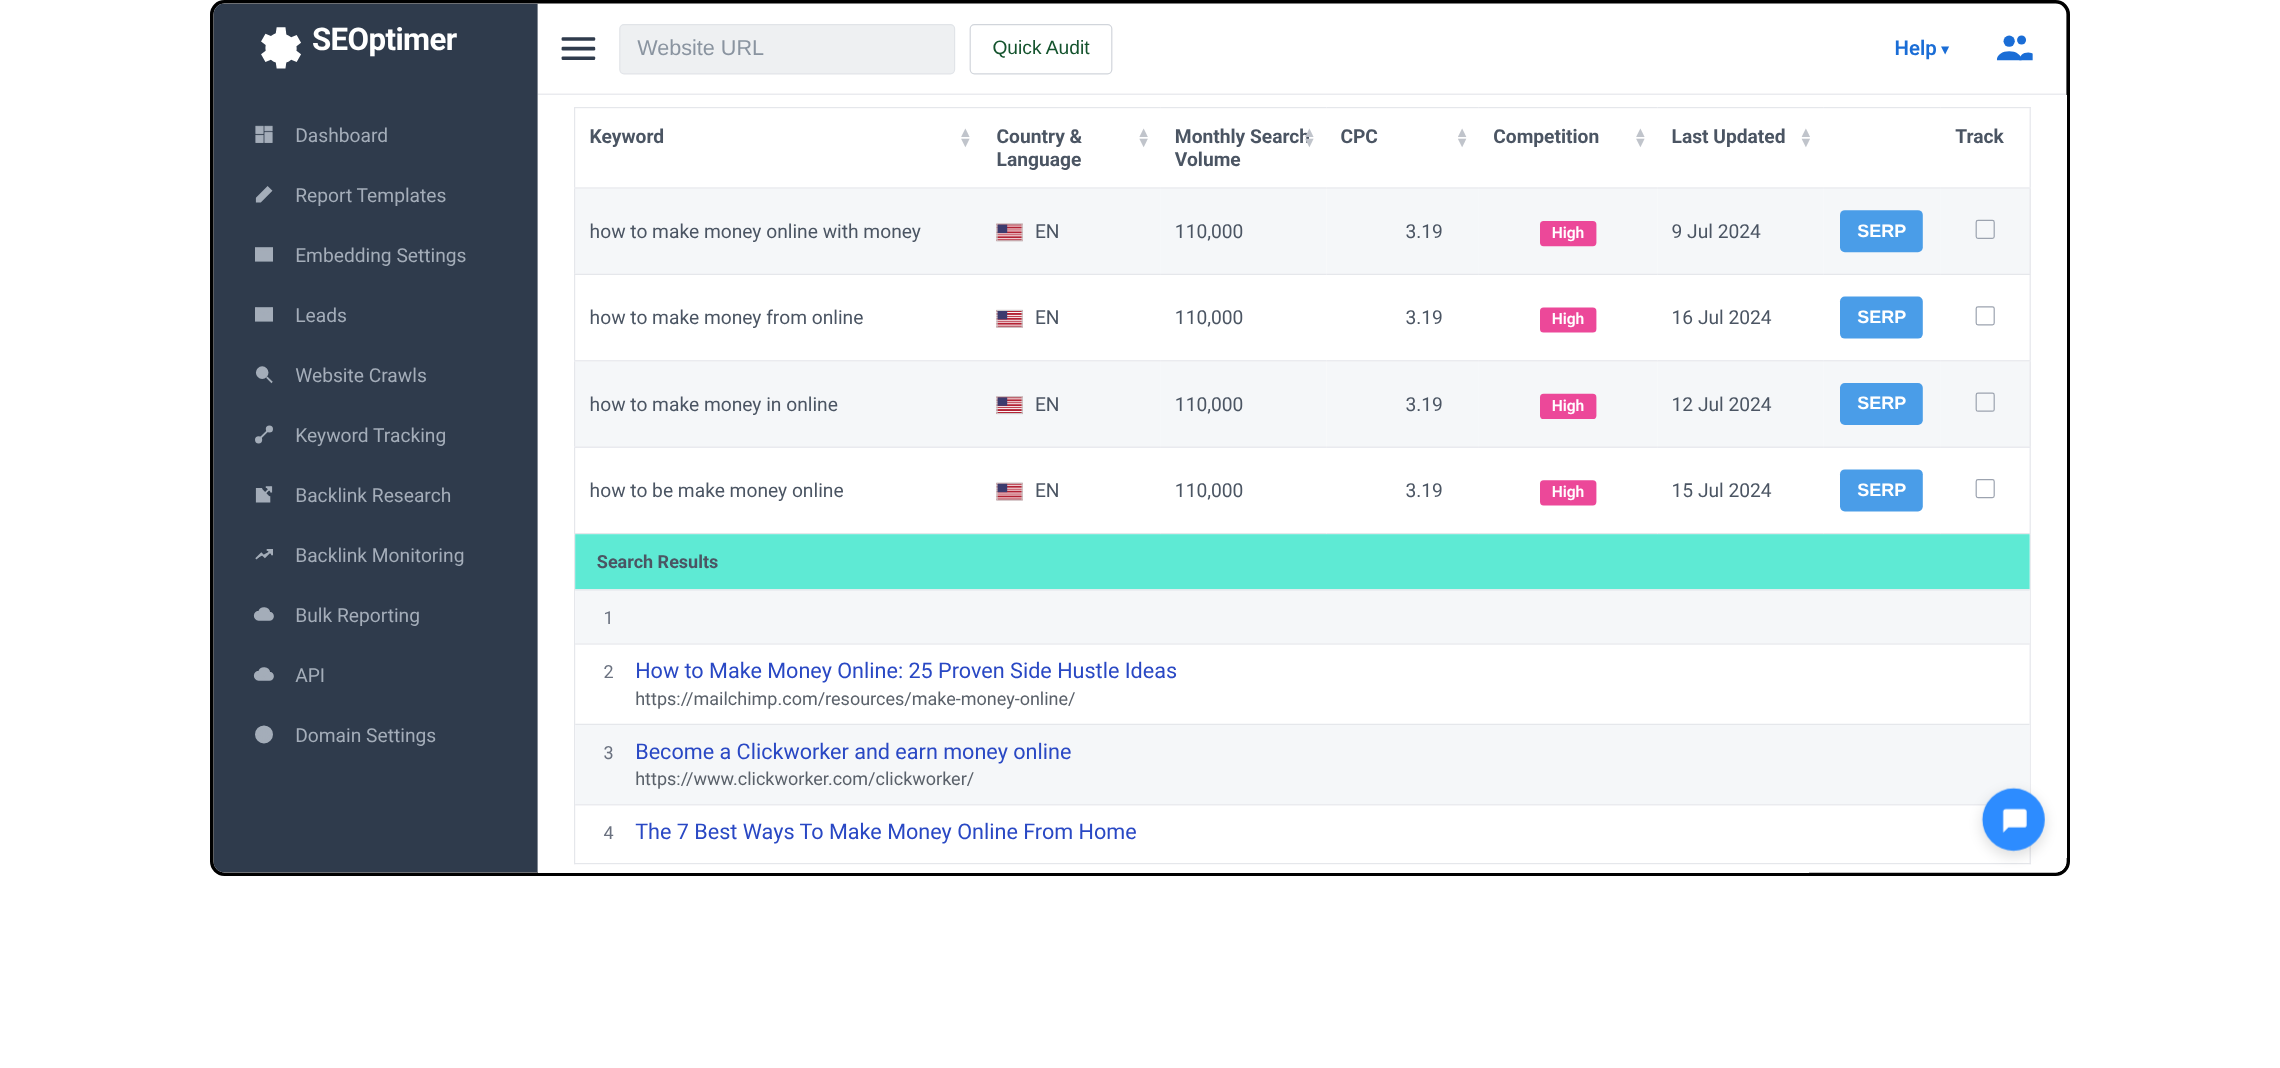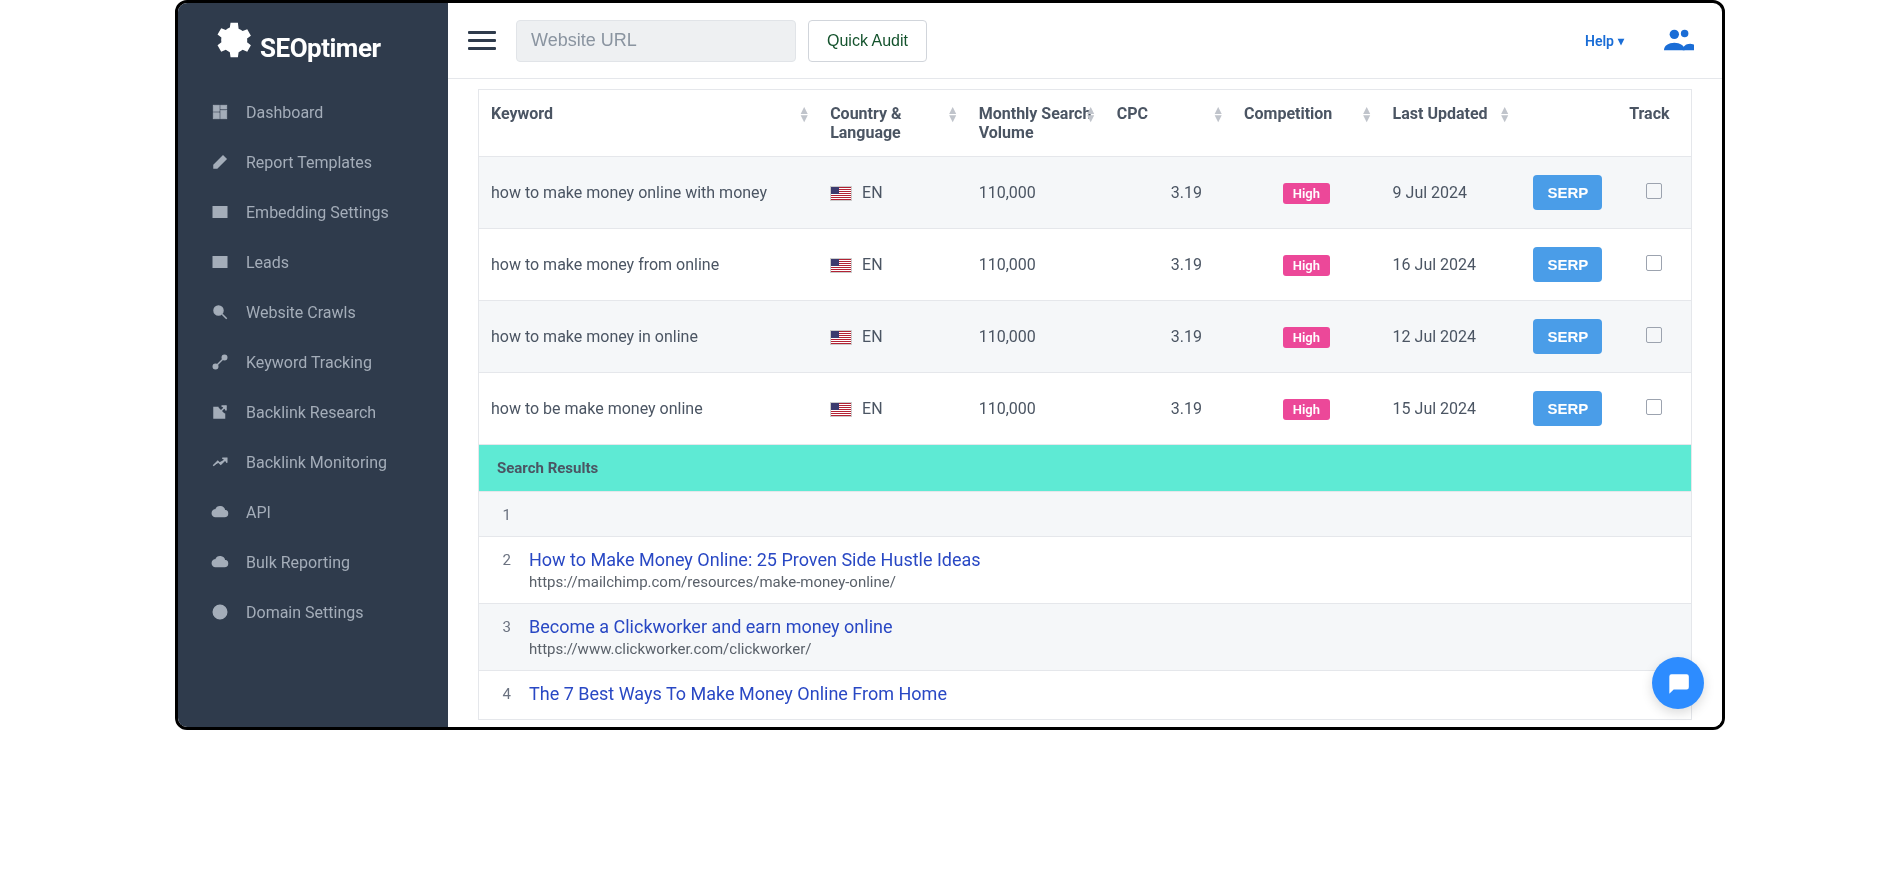--- a/index.html
+++ b/index.html
@@ -20,21 +20,21 @@
   background: #2f3b4c;
   color: #a4adb9;
   flex-shrink: 0;
   overflow-y: auto;
   position: relative;
 }
 .sidebar::-webkit-scrollbar { width: 6px; }
 .sidebar::-webkit-scrollbar-thumb { background: #4a5568; border-radius: 3px; }
 .logo {
   display: flex;
-  align-items: flex-end;
+  align-items: flex-start;
   padding: 16px 20px 24px 30px;
   color: #fff;
 }
 .logo svg { width: 44px; height: 44px; fill: #fff; margin-right: 8px; }
 .logo-text { font-size: 26px; font-weight: 700; letter-spacing: -0.5px; }
 .nav-item {
   display: flex;
   align-items: center;
   padding: 15px 20px 15px 32px;
   cursor: pointer;
@@ -84,21 +84,21 @@
   background: #fff;
   border: 1px solid #d1d5db;
   border-radius: 4px;
   font-size: 16px;
   color: #14532d;
   cursor: pointer;
 }
 .spacer { flex: 1; }
 .help-link {
   color: #1a6dd6;
-  font-size: 14px;
+  font-size: 17px;
   font-weight: 600;
   cursor: pointer;
   display: flex;
   align-items: center;
   gap: 4px;
 }
 .help-link::after { content: "▾"; font-size: 12px; }
 .user-icon {
   margin-left: 28px;
   margin-right: 8px;
@@ -332,33 +332,33 @@
               <polyline points="3,17 9,11 13,15 21,7"></polyline>
               <polyline points="15,7 21,7 21,13"></polyline>
             </svg>
           </span>
           <span>Backlink Monitoring</span>
         </div>
         <div class="nav-item">
           <span class="icon">
             <svg viewBox="0 0 24 24" fill="none" stroke-width="2">
               <path d="M18 18a4 4 0 000-8 6 6 0 00-11.5-1A4.5 4.5 0 006 18h12z"></path>
+            </svg>
+          </span>
+          <span>Bulk Reporting</span>
+        </div>
+        <div class="nav-item">
+          <span class="icon">
+            <svg viewBox="0 0 24 24" fill="none" stroke-width="2">
+              <path d="M18 18a4 4 0 000-8 6 6 0 00-11.5-1A4.5 4.5 0 006 18h12z"></path>
               <line x1="12" y1="11" x2="12" y2="17"></line>
               <polyline points="9,14 12,17 15,14"></polyline>
             </svg>
           </span>
           <span>API</span>
-        </div>
-        <div class="nav-item">
-          <span class="icon">
-            <svg viewBox="0 0 24 24" fill="none" stroke-width="2">
-              <path d="M18 18a4 4 0 000-8 6 6 0 00-11.5-1A4.5 4.5 0 006 18h12z"></path>
-            </svg>
-          </span>
-          <span>Bulk Reporting</span>
         </div>
         <div class="nav-item">
           <span class="icon">
             <svg viewBox="0 0 24 24" fill="none" stroke-width="2">
               <circle cx="12" cy="12" r="9"></circle>
               <line x1="3" y1="12" x2="21" y2="12"></line>
               <path d="M12 3a14 14 0 010 18M12 3a14 14 0 000 18"></path>
             </svg>
           </span>
           <span>Domain Settings</span>

